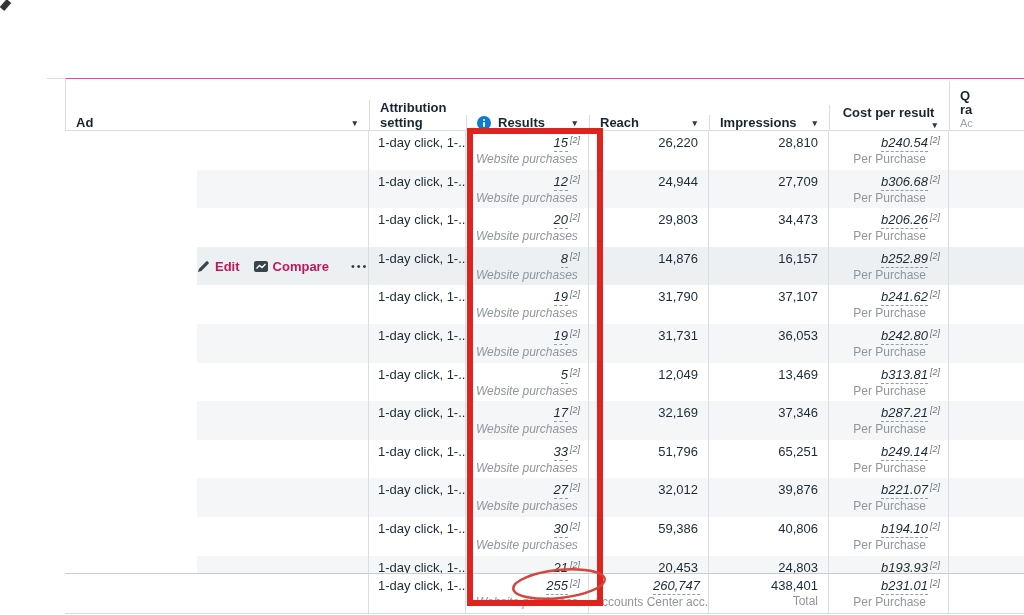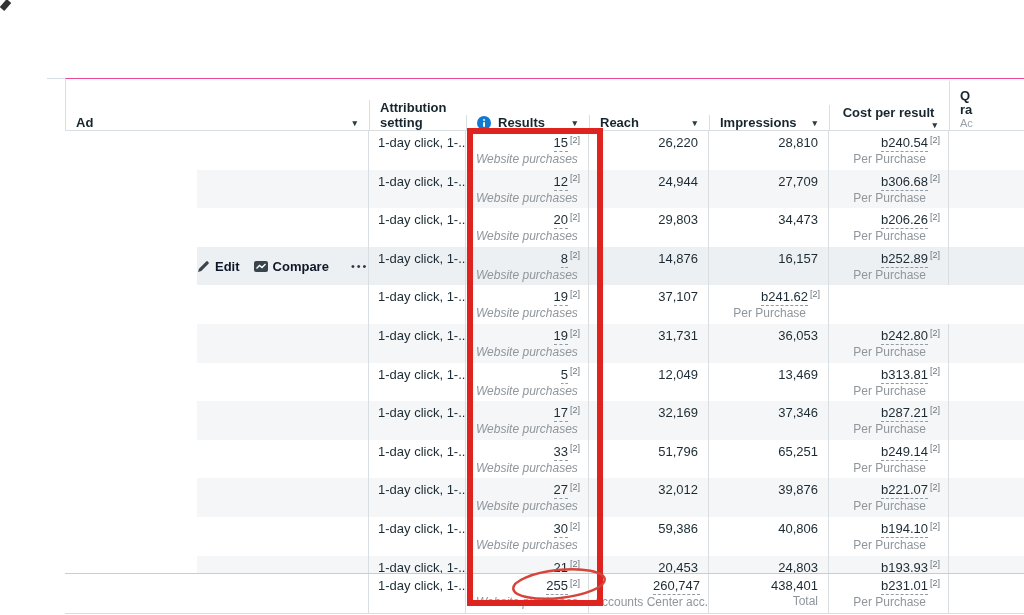--- a/index.html
+++ b/index.html
@@ -31,33 +31,33 @@
   .col-q { flex:1; }
 
   
   #rows-viewport { position:absolute; left:65px; top:131px; width:959px; height:442px; overflow:hidden; background:#ffffff; }
   .row { display:flex; height:38.62px; background:#ffffff; }
   .row.zebra { background:#f5f6f7; }
   .row.hover { background:#edf0f2; }
   .cell { position:relative; overflow:hidden; }
   .cell + .cell { border-left:1px solid #d9dee2; }
   .line1 { padding-top:4px; font-size:13px; color:#1c2b33; line-height:16px; white-space:nowrap; }
-  .num { display:flex; justify-content:flex-end; align-items:center; padding-right:8px; }
+  .num { display:flex; justify-content:flex-end; align-items:flex-end; padding-right:8px;font-style:italic; }
   .plain-num { text-align:right; padding-right:10px; }
   .sup { font-size:9px; color:#6b747b; margin-left:2px; position:relative; top:-4px; }
   .dotted { border-bottom:1px dashed #949ca3; }
   .line2 { font-size:12px; color:#8f969c; line-height:15px; white-space:nowrap; }
   .sub-left { padding-left:10px;font-style:italic; }
   .sub-right { text-align:right; padding-right:22px; }
   .attr-text { padding-left:9px; color:#1c2b33; }
 
   
   .hover-controls { display:none; }
   .row.hover .hover-controls { display:flex; align-items:center; height:100%; margin-left:132px; gap:14px; }
-  .hc-btn { display:flex; align-items:center; gap:5px; font-size:13px; font-weight:bold; color:#0f172a; cursor:pointer; }
+  .hc-btn { display:flex; align-items:center; gap:5px; font-size:13px; font-weight:bold; color:#be185d; cursor:pointer; }
   .hc-more { font-size:11px; letter-spacing:2px; color:#2c3a42; cursor:pointer; padding-left:8px; }
 
   
   #total-row { position:absolute; left:65px; top:573px; width:959px; height:41px; display:flex;
     background:#ffffff; border-top:1px solid #c7ced3; border-bottom:1px solid #d9dee2; }
   #total-row .line1 { padding-top:4px; }
 
   
   #redaction { position:absolute; left:0; top:131px; width:197px; height:442px; background:#ffffff; }
 
@@ -248,20 +248,23 @@
       <div class="cell col-attr">
         <div class="line1 attr-text">1-day click, 1-...</div>
       </div>
       <div class="cell col-results">
         <div class="line1 num">
           <span class="dotted">19</span>
           <span class="sup">[2]</span>
         </div>
         <div class="line2 sub-left">Website purchases</div>
       </div>
+      <div class="cell col-reach">
+        <div class="line1 plain-num">31,790</div>
+      </div>
       <div class="cell col-imp">
         <div class="line1 plain-num">37,107</div>
       </div>
       <div class="cell col-cost">
         <div class="line1 num">
           <span class="dotted">b241.62</span>
           <span class="sup">[2]</span>
         </div>
         <div class="line2 sub-right">Per Purchase</div>
       </div>

